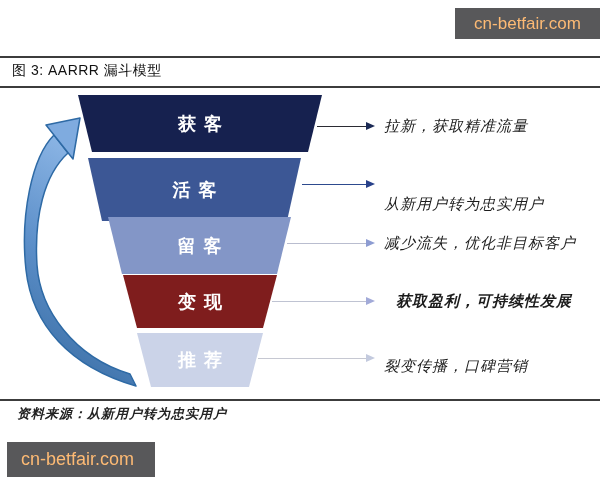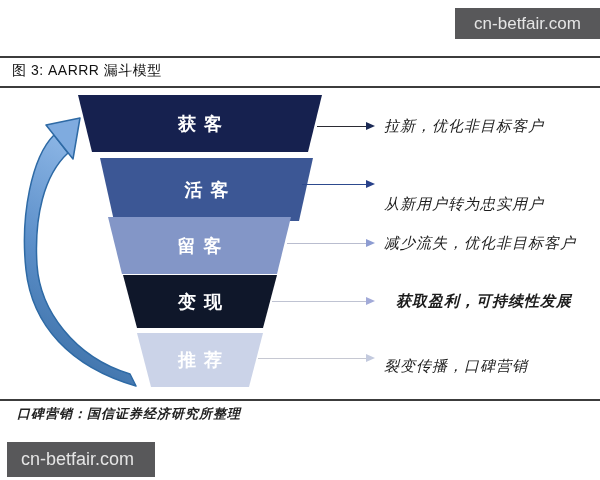--- a/index.html
+++ b/index.html
@@ -1,21 +1,21 @@
 <!DOCTYPE html>
 <html><head>
 <meta charset="utf-8">
 <style>
   html,body{margin:0;padding:0;background:#ffffff;}
   body{width:600px;height:480px;position:relative;overflow:hidden;
        font-family:"Liberation Sans", sans-serif;}
   .abs{position:absolute;}
 
   
-  .wm{background:#58585a;color:#e5e5e5;font-family:"Liberation Sans",sans-serif;}
+  .wm{background:#58585a;color:#fdba74;font-family:"Liberation Sans",sans-serif;}
   .wm-top{left:455px;top:8px;width:145px;height:31px;line-height:31px;
           text-align:center;font-size:17px;}
   .wm-bottom{left:7px;top:442px;width:148px;height:35px;line-height:35px;
           padding-left:14px;font-size:18px;box-sizing:border-box;}
 
   
   .rule{left:0;width:600px;height:2px;background:#3c3c3c;}
   .rule-1{top:56px;}
   .rule-2{top:86px;}
   .rule-3{top:399px;height:2px;}
@@ -23,21 +23,21 @@
   .fig-title{left:12px;top:62px;font-size:14px;font-weight:normal;color:#111;
              letter-spacing:0.5px;}
 
   
   .level{display:flex;align-items:center;justify-content:center;
          clip-path:polygon(0 0,100% 0,calc(100% - 14px) 100%,14px 100%);}
   .level-label{color:#ffffff;font-size:18px;font-weight:bold;
                letter-spacing:8px;padding-left:8px;
                font-family:"Liberation Serif",serif;}
   .lv1{left:78px; top:95px; width:244px;height:57px;}
-  .lv2{left:100px; top:158px;width:213px;height:63px;}
+  .lv2{left:88px; top:158px;width:213px;height:63px;}
   .lv3{left:108px;top:217px;width:183px;height:57px;}
   .lv4{left:123px;top:275px;width:154px;height:53px;}
   .lv5{left:137px;top:333px;width:126px;height:54px;justify-content:center;}
 
   
   .conn-line{height:1px;}
   .conn-arrow{width:0;height:0;border-top:4.5px solid transparent;
               border-bottom:4.5px solid transparent;border-left:9px solid #000;}
   .ann-text{font-size:15px;color:#1c1c1c;height:20px;line-height:20px;
             font-family:"Liberation Serif",serif;font-style:italic;
@@ -60,21 +60,21 @@
 
 <div class="abs level lv1" style="background-color: rgb(22, 33, 79);">
   <span class="level-label">获客</span>
 </div>
 <div class="abs level lv2" style="background-color: rgb(60, 87, 149);">
   <span class="level-label">活客</span>
 </div>
 <div class="abs level lv3" style="background-color: rgb(131, 150, 199);">
   <span class="level-label">留客</span>
 </div>
-<div class="abs level lv4" style="background-color: #0f172a;">
+<div class="abs level lv4" style="background-color: #7f1d1d;">
   <span class="level-label">变现</span>
 </div>
 <div class="abs level lv5" style="background-color: rgb(203, 211, 232);">
   <span class="level-label">推荐</span>
 </div>
 
 <svg class="abs swoosh-svg" width="150" height="300" viewBox="0 0 150 300">
   <defs>
     <linearGradient id="swooshGrad" x1="0" y1="1" x2="0.25" y2="0">
       <stop offset="0%" stop-color="#35699f"></stop>
@@ -82,33 +82,33 @@
       <stop offset="100%" stop-color="#8ab4e4"></stop>
     </linearGradient>
   </defs>
   <path d="M44,40 C22,62 10,120 16,175 C22,230 60,272 126,291 L120,279
            C64,262 30,215 27,170 C24,122 34,80 58,58 Z" fill="url(#swooshGrad)" stroke="#2e6aa5" stroke-width="1.5" stroke-linejoin="round"></path>
   <polygon points="70,23 36,30 63,64" fill="#7fabdf" stroke="#2e6aa5" stroke-width="1.5" stroke-linejoin="round"></polygon>
 </svg>
 
 <div class="abs conn-line" style="left: 317px; top: 126px; width: 49px; background-color: rgb(43, 43, 51);"></div>
 <div class="abs conn-arrow" style="left: 366px; top: 122px; border-left-color: rgb(27, 42, 85);"></div>
-<div class="abs ann-text" style="left:384px;top:116px;">拉新，优化非目标客户</div>
+<div class="abs ann-text" style="left:384px;top:116px;">拉新，获取精准流量</div>
 
 <div class="abs conn-line" style="left: 302px; top: 184px; width: 64px; background-color: rgb(45, 74, 142);"></div>
 <div class="abs conn-arrow" style="left: 366px; top: 180px; border-left-color: rgb(40, 65, 138);"></div>
 <div class="abs ann-text" style="left:384px;top:174px;margin-top:20px;">从新用户转为忠实用户</div>
 
 <div class="abs conn-line" style="left: 287px; top: 243px; width: 79px; background-color: rgb(185, 189, 207);"></div>
 <div class="abs conn-arrow" style="left: 366px; top: 239px; border-left-color: rgb(141, 156, 210);"></div>
 <div class="abs ann-text" style="left:384px;top:233px;text-align:right;">减少流失，优化非目标客户</div>
 
 <div class="abs conn-line" style="left: 272px; top: 301px; width: 94px; background-color: rgb(191, 195, 210);"></div>
 <div class="abs conn-arrow" style="left: 366px; top: 297px; border-left-color: rgb(162, 170, 216);"></div>
 <div class="abs ann-text" style="left:396px;top:291px;font-weight:bold;">获取盈利，可持续性发展</div>
 
 <div class="abs conn-line" style="left: 258px; top: 358px; width: 108px; background-color: rgb(198, 200, 210);"></div>
 <div class="abs conn-arrow" style="left: 366px; top: 354px; border-left-color: rgb(195, 202, 222);"></div>
 <div class="abs ann-text" style="left:384px;top:356px;">裂变传播，口碑营销</div>
 
 <div class="abs rule rule-3"></div>
-<div class="abs src-note">口碑营销：国信证券经济研究所整理</div>
+<div class="abs src-note">资料来源：从新用户转为忠实用户</div>
 <div class="abs wm wm-bottom">cn-betfair.com</div>
 
 </body></html>

